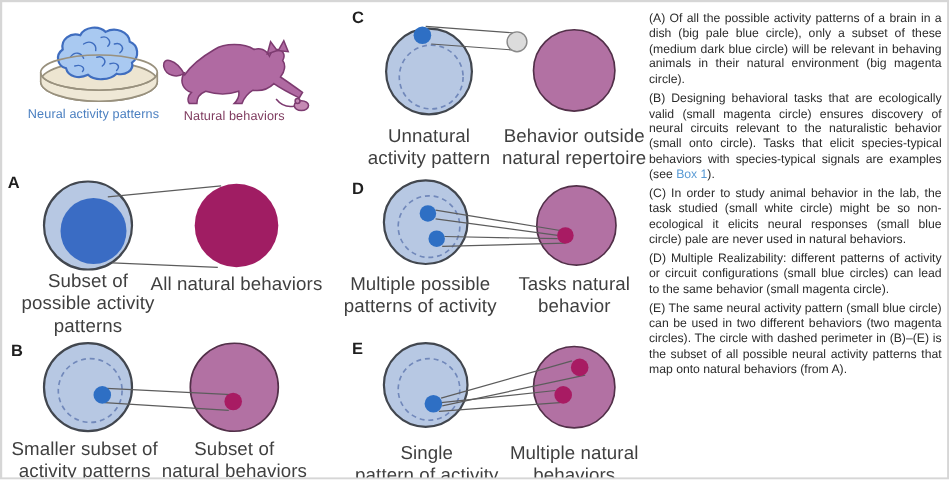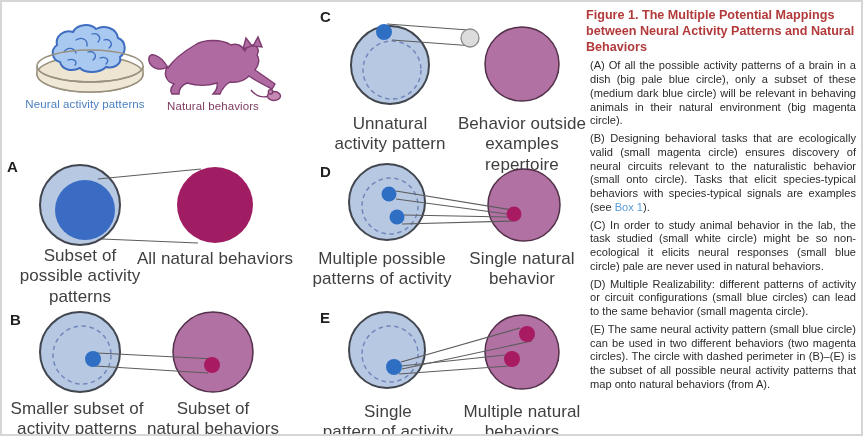--- a/index.html
+++ b/index.html
@@ -115,40 +115,40 @@
     <g>
       <line class="mapline" x1="85" y1="12" x2="166" y2="18"></line>
       <line class="mapline" x1="90" y1="28" x2="172" y2="34"></line>
     </g>
     <circle cx="82" cy="20" r="8" fill="#2e6fc4"></circle>
     <circle class="gray-out" cx="168" cy="26" r="9" fill="#dcdcdc"></circle>
   </svg>
   <div class="abs plabel" style="left:313px;top:112px;width:150px">Unnatural
 activity pattern</div>
   <div class="abs plabel" style="left:445px;top:112px;width:150px">Behavior outside
-examples repertoire</div>
+natural repertoire</div>
 
   <div class="abs pletter" style="left:318px;top:161px">D</div>
   <svg class="abs" style="left:300px;top:158px" width="280" height="95" viewBox="0 0 280 95">
     <circle class="outline" cx="85" cy="42" r="38" fill="#b7c8e3"></circle>
     <circle class="dashed" cx="88" cy="46" r="28"></circle>
     <circle class="mauve-out" cx="222" cy="45" r="36" fill="#b271a3"></circle>
     <g>
       <line class="mapline" x1="94" y1="31" x2="210" y2="50"></line>
       <line class="mapline" x1="94" y1="39" x2="205" y2="54"></line>
       <line class="mapline" x1="102" y1="55" x2="205" y2="57"></line>
       <line class="mapline" x1="100" y1="64" x2="212" y2="61"></line>
     </g>
     <circle cx="87" cy="34" r="7.5" fill="#2e6fc4"></circle>
     <circle cx="95" cy="57" r="7.5" fill="#2e6fc4"></circle>
     <circle cx="212" cy="54" r="7.5" fill="#a81b63"></circle>
   </svg>
   <div class="abs plabel" style="left:305px;top:247px;width:150px">Multiple possible
 patterns of activity</div>
-  <div class="abs plabel" style="left:445px;top:247px;width:150px">Single natural
+  <div class="abs plabel" style="left:445px;top:247px;width:150px">Tasks natural
 behavior</div>
 
   <div class="abs pletter" style="left:318px;top:307px">E</div>
   <svg class="abs" style="left:300px;top:305px" width="280" height="95" viewBox="0 0 280 95">
     <circle class="outline" cx="85" cy="43" r="38" fill="#b7c8e3"></circle>
     <circle class="dashed" cx="88" cy="47" r="28"></circle>
     <circle class="mauve-out" cx="220" cy="45" r="37" fill="#b271a3"></circle>
     <g>
       <line class="mapline" x1="99" y1="55" x2="218" y2="21"></line>
       <line class="mapline" x1="100" y1="62" x2="230" y2="34"></line>
@@ -158,21 +158,20 @@
     <circle cx="92" cy="60" r="8" fill="#2e6fc4"></circle>
     <circle cx="225" cy="27" r="8" fill="#a81b63"></circle>
     <circle cx="210" cy="52" r="8" fill="#a81b63"></circle>
   </svg>
   <div class="abs plabel" style="left:311px;top:400px;width:150px">Single
 pattern of activity</div>
   <div class="abs plabel" style="left:445px;top:400px;width:150px">Multiple natural
 behaviors</div>
 
   <aside id="caption" class="abs">
-    <h2>Figure 1. The Multiple Potential Mappings between Neural Activity Patterns and Natural Behaviors</h2>
     <p>(A) Of all the possible activity patterns of a brain in a dish (big pale blue circle), only a subset of these (medium dark blue circle) will be relevant in behaving animals in their natural environment (big magenta circle).</p>
     <p><span>(B) Designing behavioral tasks that are ecologically valid (small magenta circle) ensures discovery of neural circuits relevant to the naturalistic behavior (small onto circle). Tasks that elicit species-typical behaviors with species-typical signals are examples (see </span><a class="boxlink">Box 1</a><span>).</span></p>
     <p>(C) In order to study animal behavior in the lab, the task studied (small white circle) might be so non-ecological it elicits neural responses (small blue circle) pale are never used in natural behaviors.</p>
     <p>(D) Multiple Realizability: different patterns of activity or circuit configurations (small blue circles) can lead to the same behavior (small magenta circle).</p>
     <p>(E) The same neural activity pattern (small blue circle) can be used in two different behaviors (two magenta circles). The circle with dashed perimeter in (B)–(E) is the subset of all possible neural activity patterns that map onto natural behaviors (from A).</p>
   </aside>
 
 </div>
 
 </body></html>

